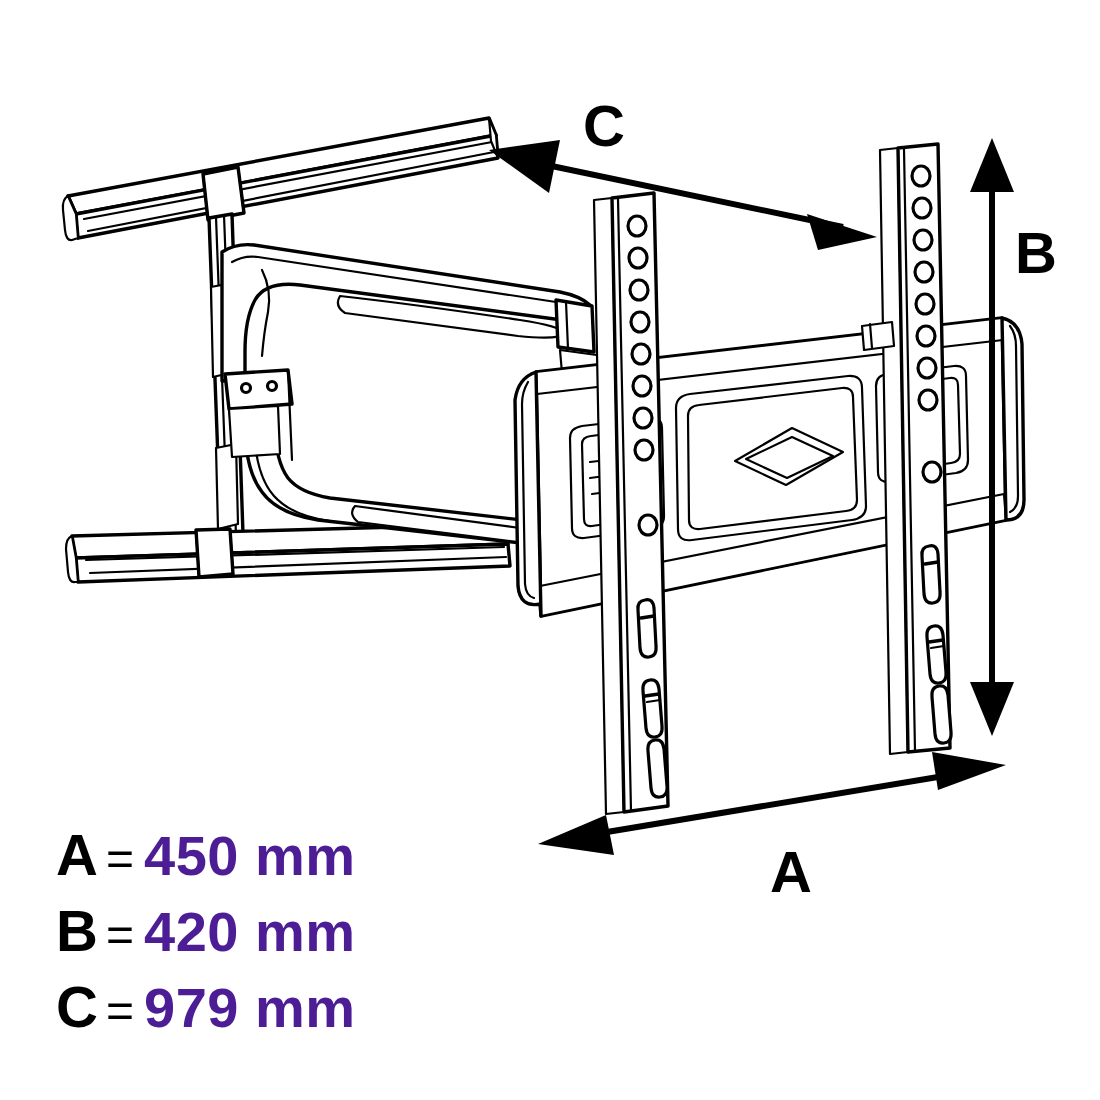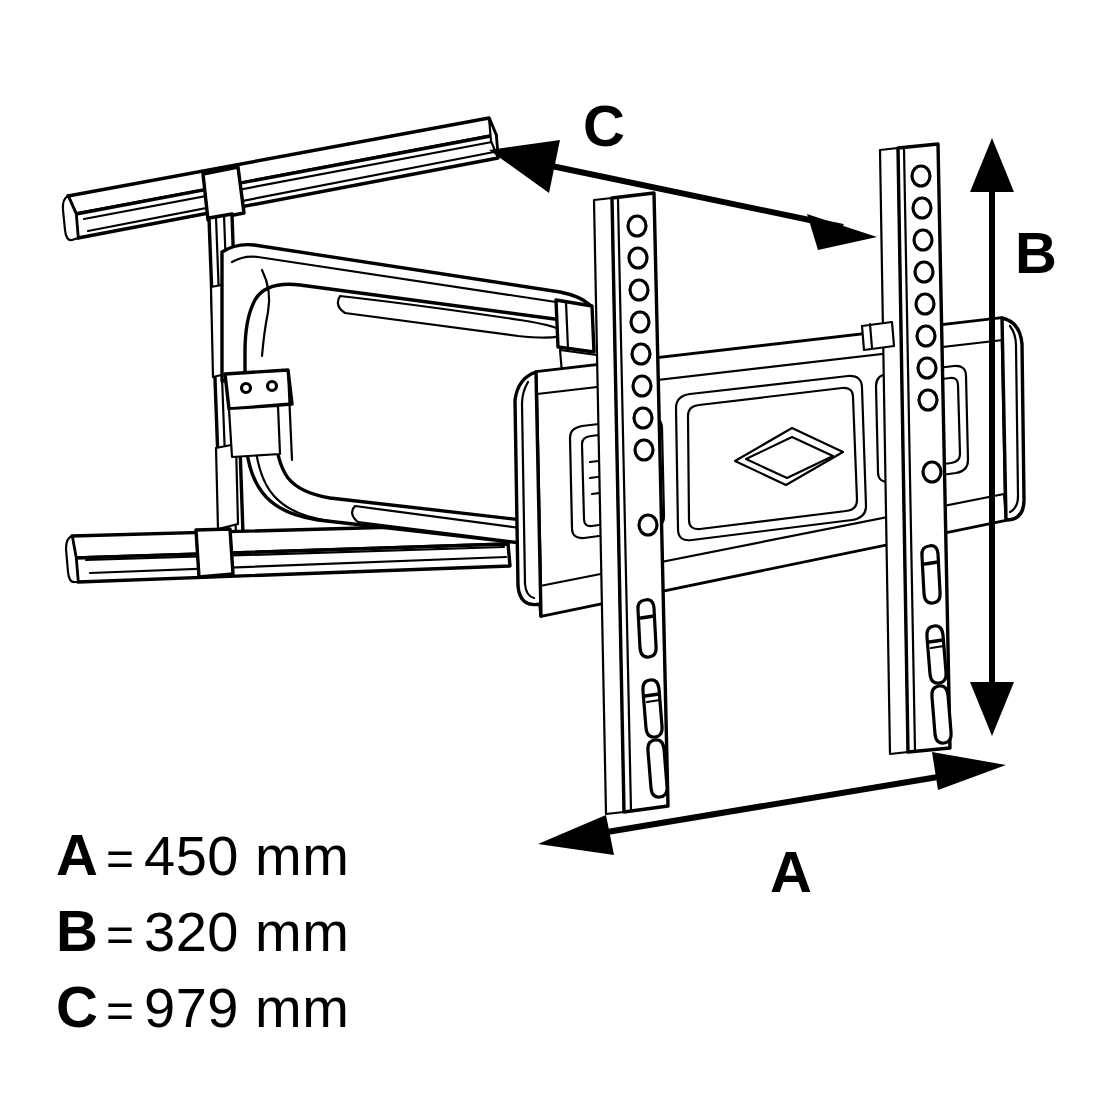--- a/index.html
+++ b/index.html
@@ -66,24 +66,24 @@
   .legend-eq {
     font-family: "Liberation Sans", sans-serif;
     font-weight: normal;
     font-size: 48px;
     line-height: 58px;
     color: #000000;
     padding: 0 10px 0 4px;
   }
   .legend-val {
     font-family: "Liberation Sans", sans-serif;
-    font-weight: normal;
+    font-weight: bold;
     font-size: 56px;
     line-height: 58px;
-    color: #000000;
+    color: #4c1d95;
     letter-spacing: 0.5px;
   }
 </style>
 </head>
 <body>
 
 <div id="diagram-root">
 
   <svg id="scene" viewBox="0 0 1100 1100" xmlns="http://www.w3.org/2000/svg">
 
@@ -385,21 +385,21 @@
 
     <div class="legend-row">
       <span class="legend-key">A</span>
       <span class="legend-eq">=</span>
       <span class="legend-val">450 mm</span>
     </div>
 
     <div class="legend-row">
       <span class="legend-key">B</span>
       <span class="legend-eq">=</span>
-      <span class="legend-val">320 mm</span>
+      <span class="legend-val">420 mm</span>
     </div>
 
     <div class="legend-row">
       <span class="legend-key">C</span>
       <span class="legend-eq">=</span>
       <span class="legend-val">979 mm</span>
     </div>
 
   </div>
 

